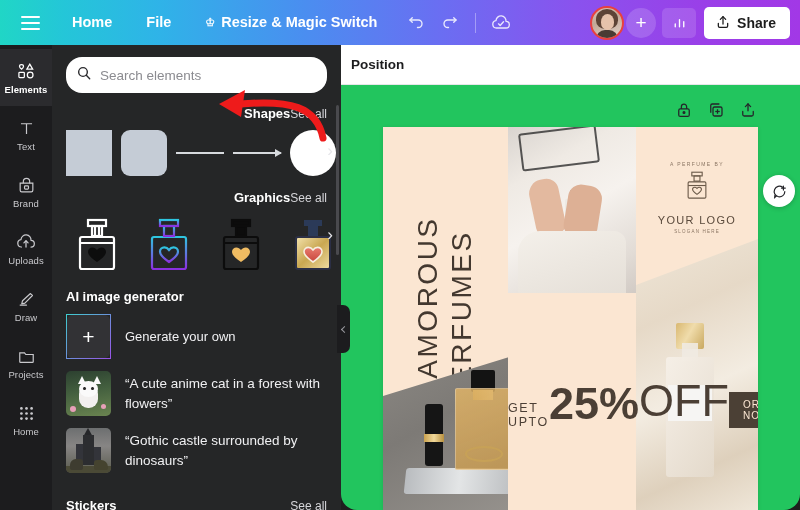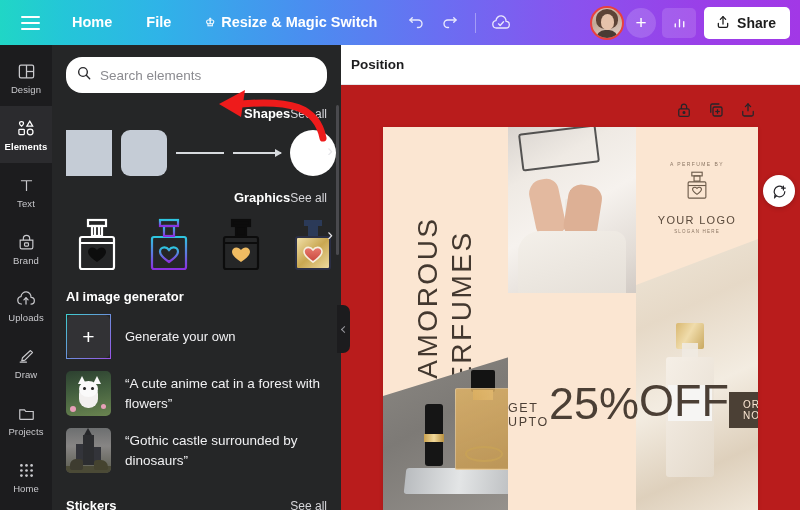--- a/index.html
+++ b/index.html
@@ -190,21 +190,21 @@
     position: absolute; left: 337px; top: 305px; width: 13px; height: 48px;
     background: #1c1c1e; border-radius: 0 7px 7px 0; z-index: 18;
     display: flex; align-items: center; justify-content: center; cursor: pointer;
   }
   .collapse i {
     display: block; width: 5px; height: 5px; border-left: 1.4px solid #9a9aa0;
     border-bottom: 1.4px solid #9a9aa0; transform: rotate(45deg); margin-left: 2px;
   }
 
   
-  .editor { position: absolute; left: 341px; top: 45px; width: 459px; height: 465px; background: #b91c1c; z-index: 10; }
+  .editor { position: absolute; left: 341px; top: 45px; width: 459px; height: 465px; background: #22c55e; z-index: 10; border-radius: 16px; }
   .pos-bar {
     height: 40px; background: #fff; display: flex; align-items: center;
     padding-left: 10px; border-bottom: 1px solid #e6e6e9;
   }
   .pos-label { font-size: 13.5px; font-weight: bold; color: #1c1c1e; cursor: pointer; }
   .canvas-tools {
     position: absolute; right: 42px; top: 56px; display: flex; gap: 13px; z-index: 12;
   }
   .ct { width: 19px; height: 19px; cursor: pointer; color: #25252a; }
   .comment-fab {
@@ -323,21 +323,21 @@
     position: absolute; left: 22px; bottom: 16px; width: 136px; height: 26px;
     background: linear-gradient(90deg,#b9bcbf,#e3e5e6 40%,#a9acaf); border-radius: 3px;
     transform: skewX(-6deg);
   }
   
   .promo {
     position: absolute; left: 125px; bottom: 0; width: 128px; height: 217px;
     background: #fbe6d2; display: flex; flex-direction: row; align-items: center;
   }
   .get-upto { font-size: 12.5px; letter-spacing: 1.6px; color: #4b3f35; margin-top: 26px; }
-  .pct { font-size: 45px; color: #4b3f35; line-height: .96; margin-top: 4px; font-weight: 400; }
+  .pct { font-size: 45px; color: #4b3f35; line-height: .96; margin-top: 4px; font-weight: 700; }
   .off { font-size: 45px; color: #4b3f35; line-height: .98; font-weight: 400; }
   .order-btn {
     background: #4b4035; color: #fbe6d2; font-size: 10px; letter-spacing: 1.1px;
     padding: 7px 14px; margin-top: 16px; cursor: pointer;
   }
   .site { font-size: 7px; color: #6d5c4c; letter-spacing: .4px; margin-top: 8px; }
 </style>
 </head>
 <body>
 
@@ -398,30 +398,20 @@
             <path d="M12 15V4"></path>
             <polyline points="8 8 12 4 16 8"></polyline>
             <path d="M5 14v4a2 2 0 0 0 2 2h10a2 2 0 0 0 2-2v-4"></path>
           </svg>
       </span>
       <span>Share</span>
     </div>
   </div>
 
   <div class="rail">
-    <div class="rail-item">
-      <div class="rail-ico">
-        <svg width="19" height="19" viewBox="0 0 24 24" fill="none" stroke="currentColor" stroke-width="1.6">
-            <rect x="3" y="4" width="18" height="16" rx="2"></rect>
-            <line x1="12" y1="4" x2="12" y2="20"></line>
-            <line x1="12" y1="12" x2="21" y2="12"></line>
-          </svg>
-      </div>
-      <div class="rail-label">Design</div>
-    </div>
     <div class="rail-item active">
       <div class="rail-ico">
         <svg width="20" height="20" viewBox="0 0 24 24" fill="none" stroke="currentColor" stroke-width="1.5">
             <path d="M6.5 4.2c-1.3 0-2.3 1-2.3 2.2 0 2 2.5 3.4 2.5 3.4S9 8.4 9 6.4c0-1.2-1-2.2-2.3-2.2z"></path>
             <path d="M16.5 3.8 20 9.8h-7z"></path>
             <rect x="3.5" y="13.5" width="6.5" height="6.5" rx="1"></rect>
             <circle cx="17" cy="16.8" r="3.4"></circle>
           </svg>
       </div>
       <div class="rail-label">Elements</div>

